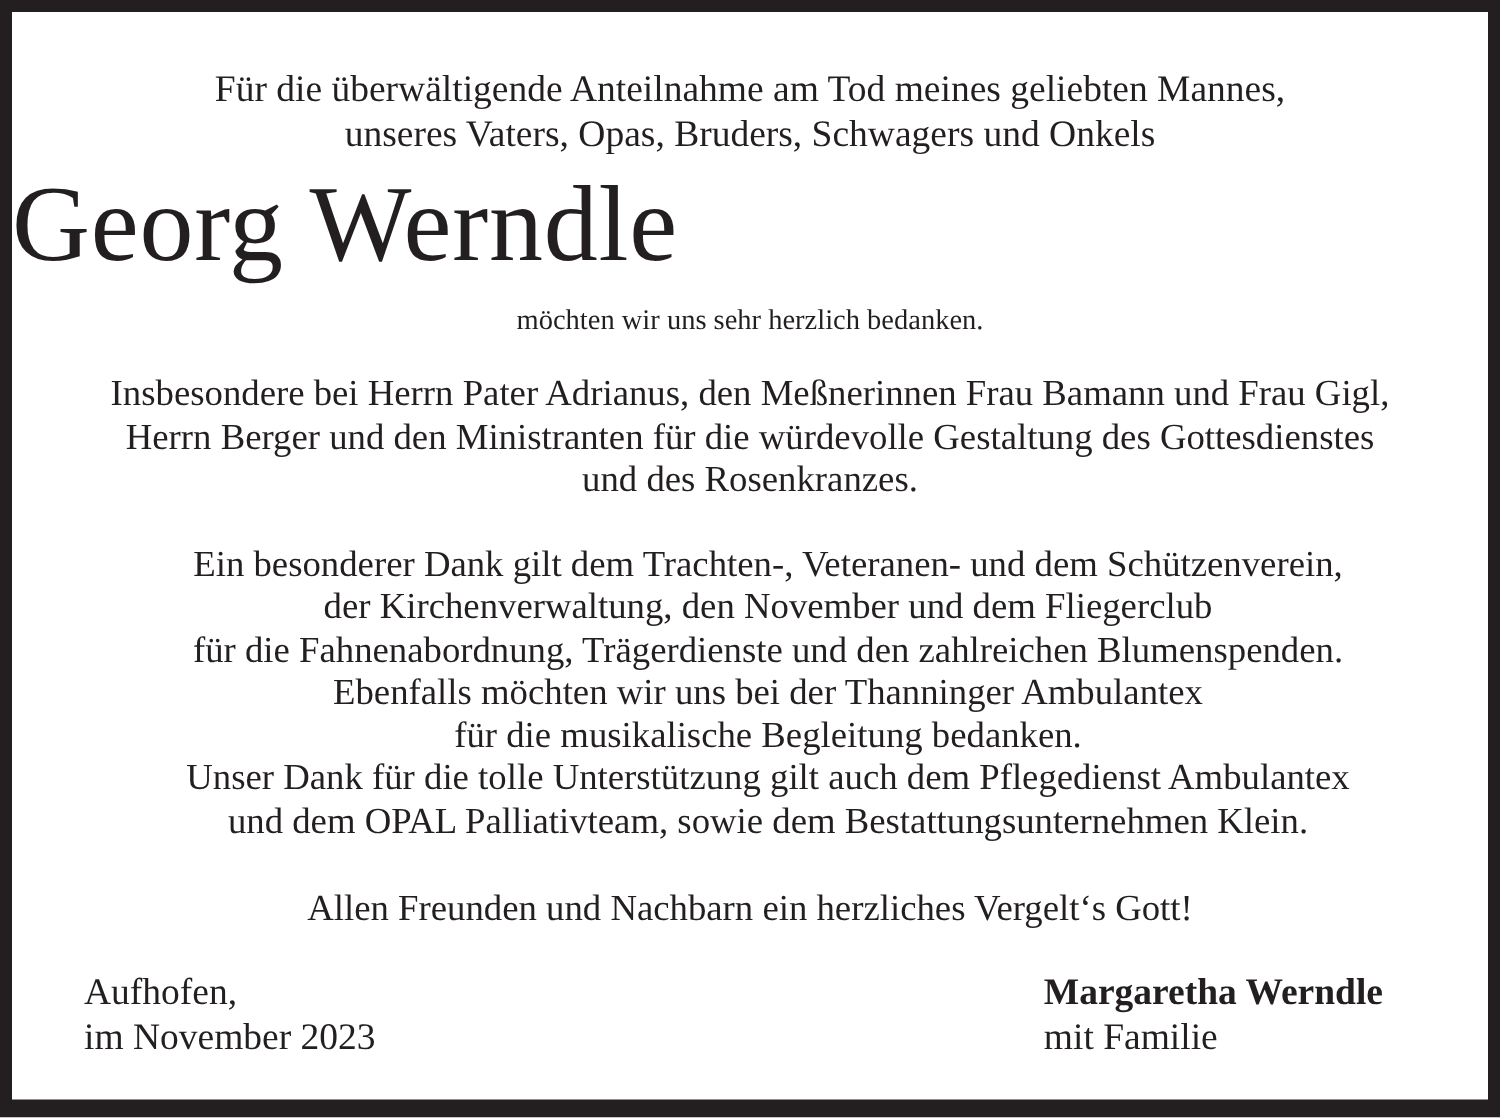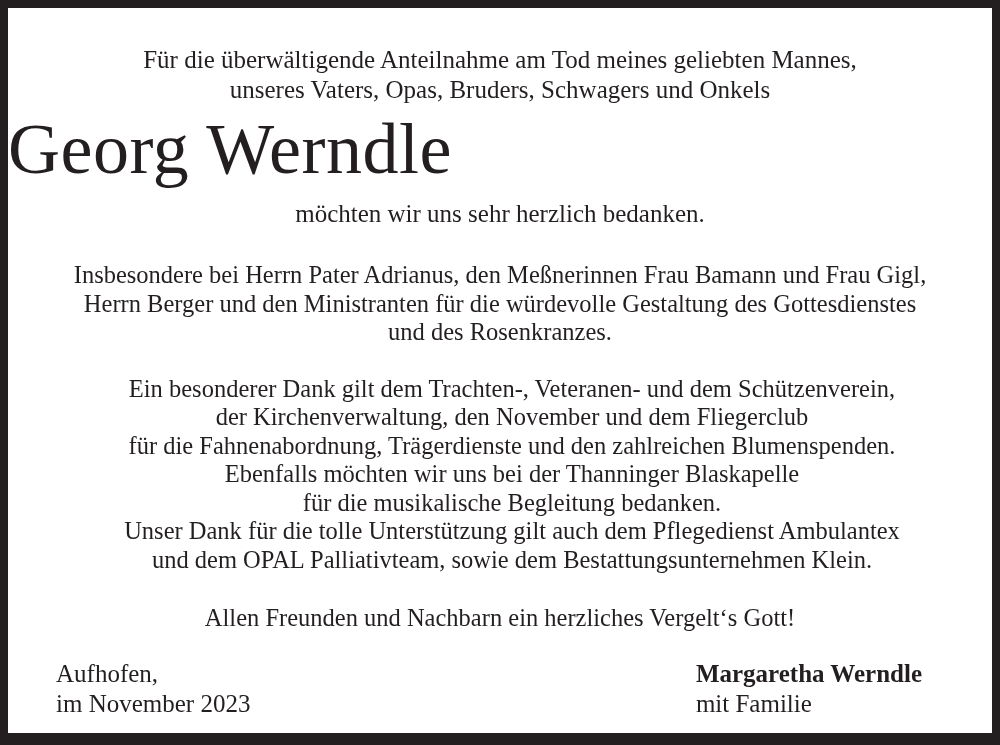--- a/index.html
+++ b/index.html
@@ -29,28 +29,28 @@
   .name {
     margin: 5px 0 0 0;
     font-size: 72px;
     line-height: 78px;
     font-weight: normal;
     letter-spacing: 0.5px;
     text-align: left;
   }
   .thanks {
     margin-top: 11px;
-    font-size: 25px;
+    font-size: 19px;
     line-height: 30px;
   }
   .para {
     font-size: 24.5px;
     line-height: 28.5px;
   }
-  .para-service { margin-top: 32px; }
+  .para-service { margin-top: 20px; }
   .para-thanks  { margin-top: 28px; padding-left: 24px; }
   .closing {
     margin-top: 30px;
     font-size: 24.5px;
     line-height: 28.5px;
   }
   .footer {
     margin-top: 26px;
     display: flex;
     justify-content: space-between;
@@ -79,21 +79,21 @@
   <div class="para para-service center-txt">
     <div>Insbesondere bei Herrn Pater Adrianus, den Meßnerinnen Frau Bamann und Frau Gigl,</div>
     <div>Herrn Berger und den Ministranten für die würdevolle Gestaltung des Gottesdienstes</div>
     <div>und des Rosenkranzes.</div>
   </div>
 
   <div class="para para-thanks center-txt">
     <div>Ein besonderer Dank gilt dem Trachten-, Veteranen- und dem Schützenverein,</div>
     <div>der Kirchenverwaltung, den November und dem Fliegerclub</div>
     <div>für die Fahnenabordnung, Trägerdienste und den zahlreichen Blumenspenden.</div>
-    <div>Ebenfalls möchten wir uns bei der Thanninger Blaskapelle</div>
+    <div>Ebenfalls möchten wir uns bei der Thanninger Ambulantex</div>
     <div>für die musikalische Begleitung bedanken.</div>
     <div>Unser Dank für die tolle Unterstützung gilt auch dem Pflegedienst Ambulantex</div>
     <div>und dem OPAL Palliativteam, sowie dem Bestattungsunternehmen Klein.</div>
   </div>
 
   <div class="closing center-txt">Allen Freunden und Nachbarn ein herzliches Vergelt‘s Gott!</div>
 
   <div class="footer">
     <div class="block">
       <div>Aufhofen,</div>

